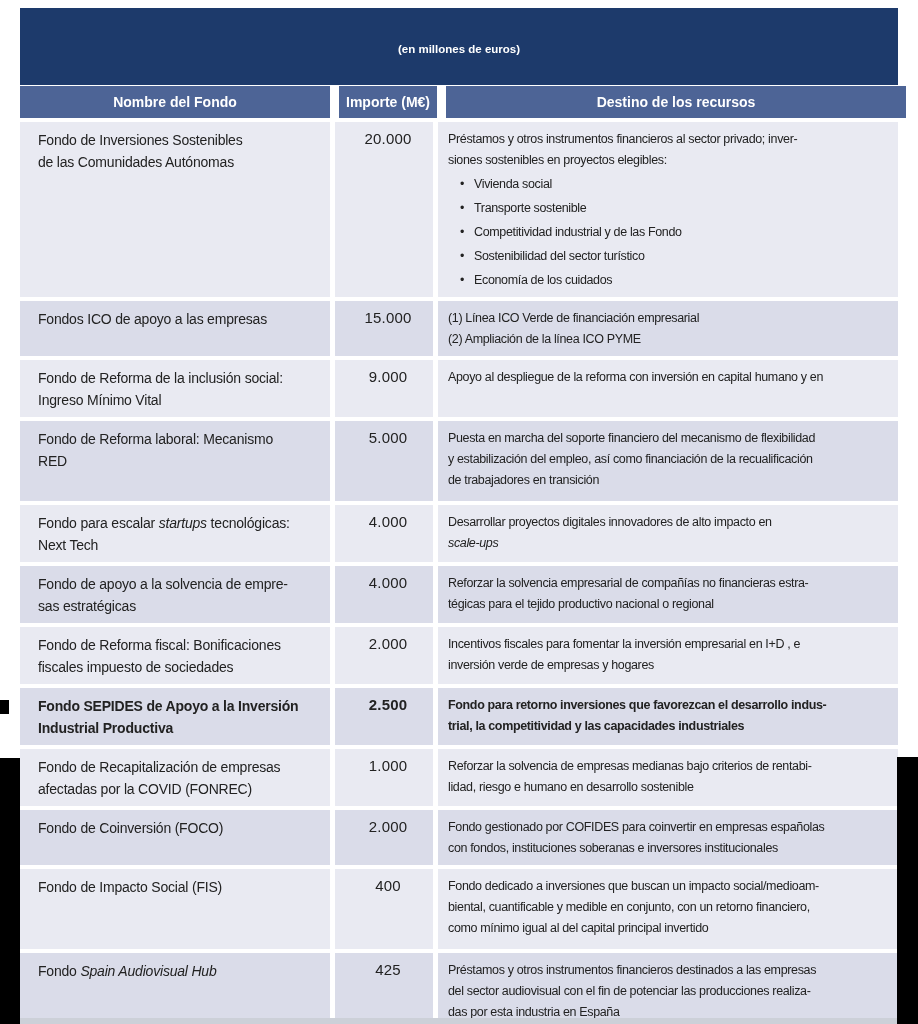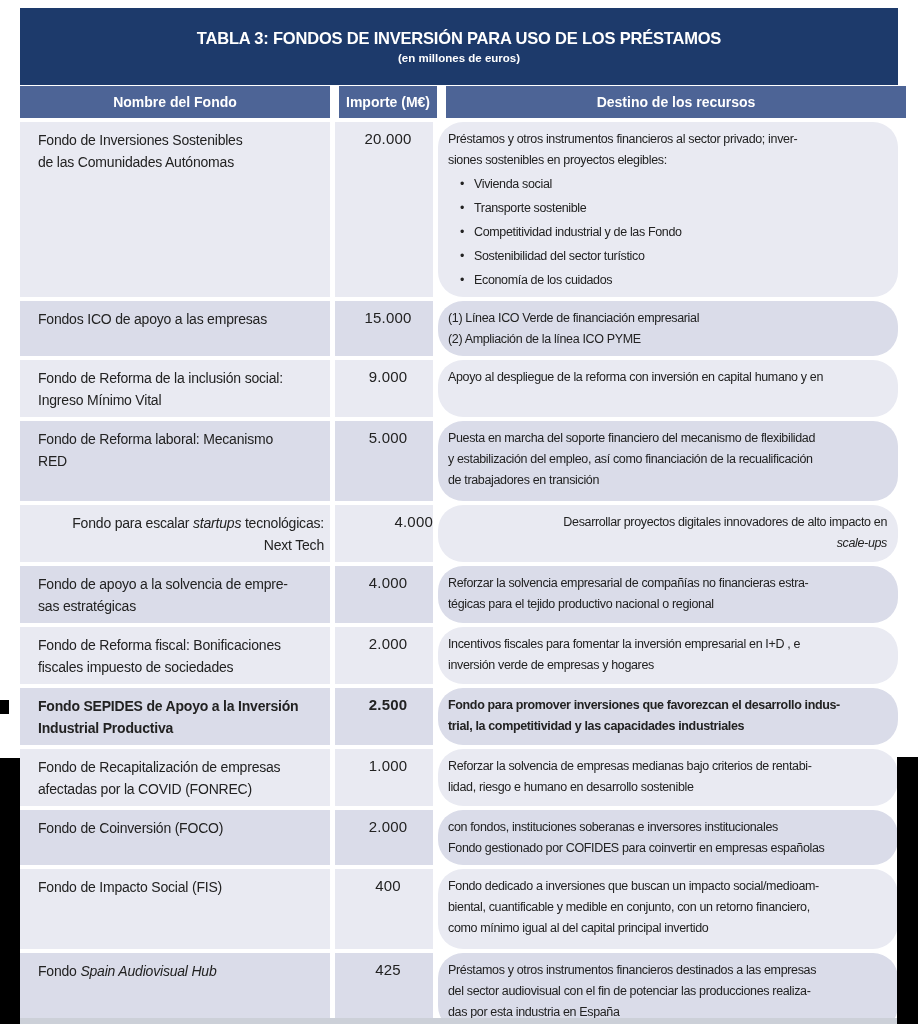--- a/index.html
+++ b/index.html
@@ -38,53 +38,52 @@
 
   .rows .row{margin-top:4px;}
   .row .cell{font-size:12.5px;color:#222;}
   .row .name{
     padding:7px 6px 6px 18px;font-size:14px;line-height:22px;letter-spacing:-0.2px;
   }
   .row .importe{
     padding-top:8px;text-align:center;font-size:15px;letter-spacing:0.2px;padding-left:8px;
   }
   .row .desc{
-    padding:7px 11px 6px 10px;line-height:21px;letter-spacing:-0.35px;border-radius:25px;
+    padding:7px 20px 6px 10px;line-height:21px;letter-spacing:-0.35px;
   }
   .desc .dline{white-space:nowrap;}
   .desc .bullet{display:flex;margin-top:3px;white-space:nowrap;}
   .desc .bullet .dot{width:14px;padding-left:12px;flex:0 0 auto;}
 
   .row.light .cell{background:#e9eaf2;}
   .row.dark  .cell{background:#dadce9;}
 
   
   .rows .row:nth-child(1)  .cell{min-height:172px;}
   .rows .row:nth-child(2)  .cell{min-height:47px;}
   .rows .row:nth-child(3)  .cell{min-height:52px;}
   .rows .row:nth-child(4)  .cell{min-height:80px;}
-  .rows .row:nth-child(5)  .cell{min-height:52px;text-align:right;}
+  .rows .row:nth-child(5)  .cell{min-height:52px;}
   .rows .row:nth-child(6)  .cell{min-height:51px;}
   .rows .row:nth-child(7)  .cell{min-height:51px;}
   .rows .row:nth-child(8)  .cell{min-height:51px;font-weight:bold;}
   .rows .row:nth-child(9)  .cell{min-height:50px;}
   .rows .row:nth-child(10) .cell{min-height:51px;}
   .rows .row:nth-child(11) .cell{min-height:80px;}
   .rows .row:nth-child(12) .cell{min-height:78px;}
   .cell{box-sizing:border-box;}
 </style>
 </head>
 <body>
 
 <div class="page">
 
   <div class="tablewrap">
 
     <div class="title-band">
-      <div class="t">TABLA 3: FONDOS DE INVERSIÓN PARA USO DE LOS PRÉSTAMOS</div>
       <div class="st">(en millones de euros)</div>
     </div>
 
     <div class="grid col-header">
       <div class="hc">Nombre del Fondo</div>
       <div class="hc">Importe (M€)</div>
       <div class="hc">Destino de los recursos</div>
     </div>
 
     <div class="rows">
@@ -161,38 +160,38 @@
           <div class="cell importe">2.000</div>
           <div class="cell desc">
             <div class="dline">Incentivos fiscales para fomentar la inversión empresarial en I+D , e</div>
             <div class="dline">inversión verde de empresas y hogares</div>
           </div>
         </div>
         <div class="grid row dark">
           <div class="cell name">Fondo SEPIDES de Apoyo a la Inversión<br>Industrial Productiva</div>
           <div class="cell importe">2.500</div>
           <div class="cell desc">
-            <div class="dline">Fondo  para promover inversiones que favorezcan el desarrollo indus-</div>
+            <div class="dline">Fondo  para retorno inversiones que favorezcan el desarrollo indus-</div>
             <div class="dline">trial, la competitividad y las capacidades industriales</div>
           </div>
         </div>
         <div class="grid row light">
           <div class="cell name">Fondo de Recapitalización de empresas<br>afectadas por la COVID (FONREC)</div>
           <div class="cell importe">1.000</div>
           <div class="cell desc">
             <div class="dline">Reforzar la solvencia de empresas medianas bajo criterios de rentabi-</div>
             <div class="dline">lidad, riesgo e humano en desarrollo sostenible</div>
           </div>
         </div>
         <div class="grid row dark">
           <div class="cell name">Fondo de Coinversión (FOCO)</div>
           <div class="cell importe">2.000</div>
           <div class="cell desc">
+            <div class="dline">Fondo gestionado por COFIDES para coinvertir en empresas españolas</div>
             <div class="dline">con fondos, instituciones soberanas e inversores institucionales</div>
-            <div class="dline">Fondo gestionado por COFIDES para coinvertir en empresas españolas</div>
           </div>
         </div>
         <div class="grid row light">
           <div class="cell name">Fondo de Impacto Social (FIS)</div>
           <div class="cell importe">400</div>
           <div class="cell desc">
             <div class="dline">Fondo dedicado a inversiones que buscan un impacto social/medioam-</div>
             <div class="dline">biental, cuantificable y medible en conjunto, con un retorno financiero,</div>
             <div class="dline">como mínimo igual al del capital principal invertido</div>
           </div>

